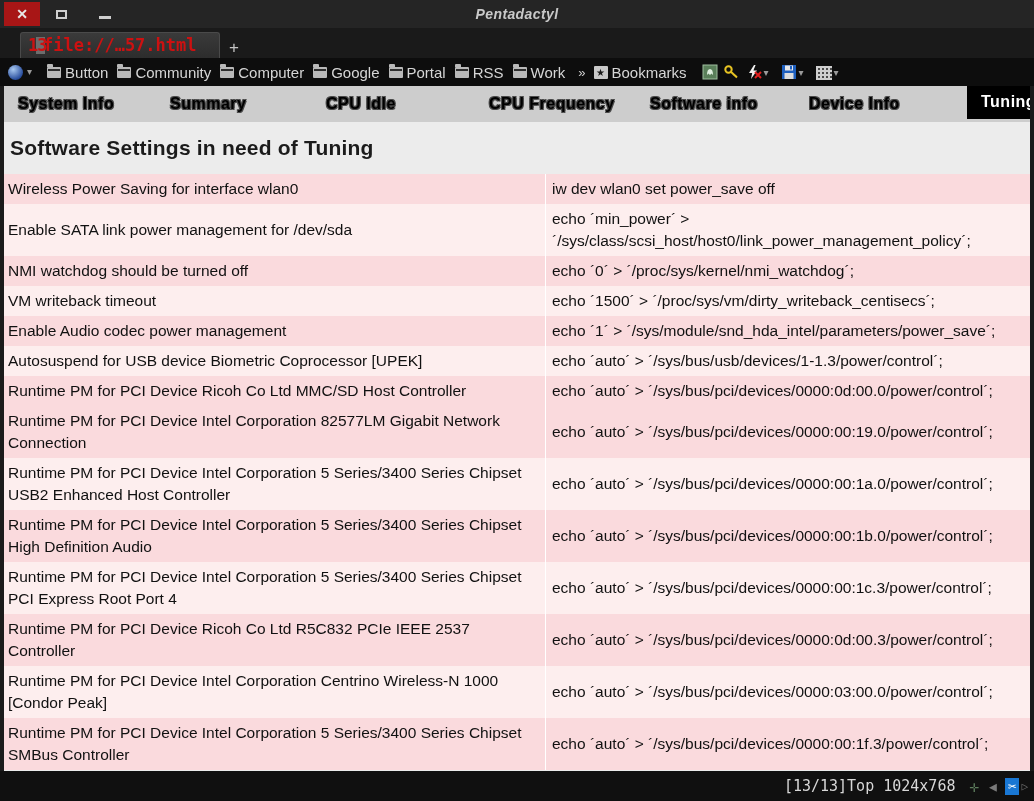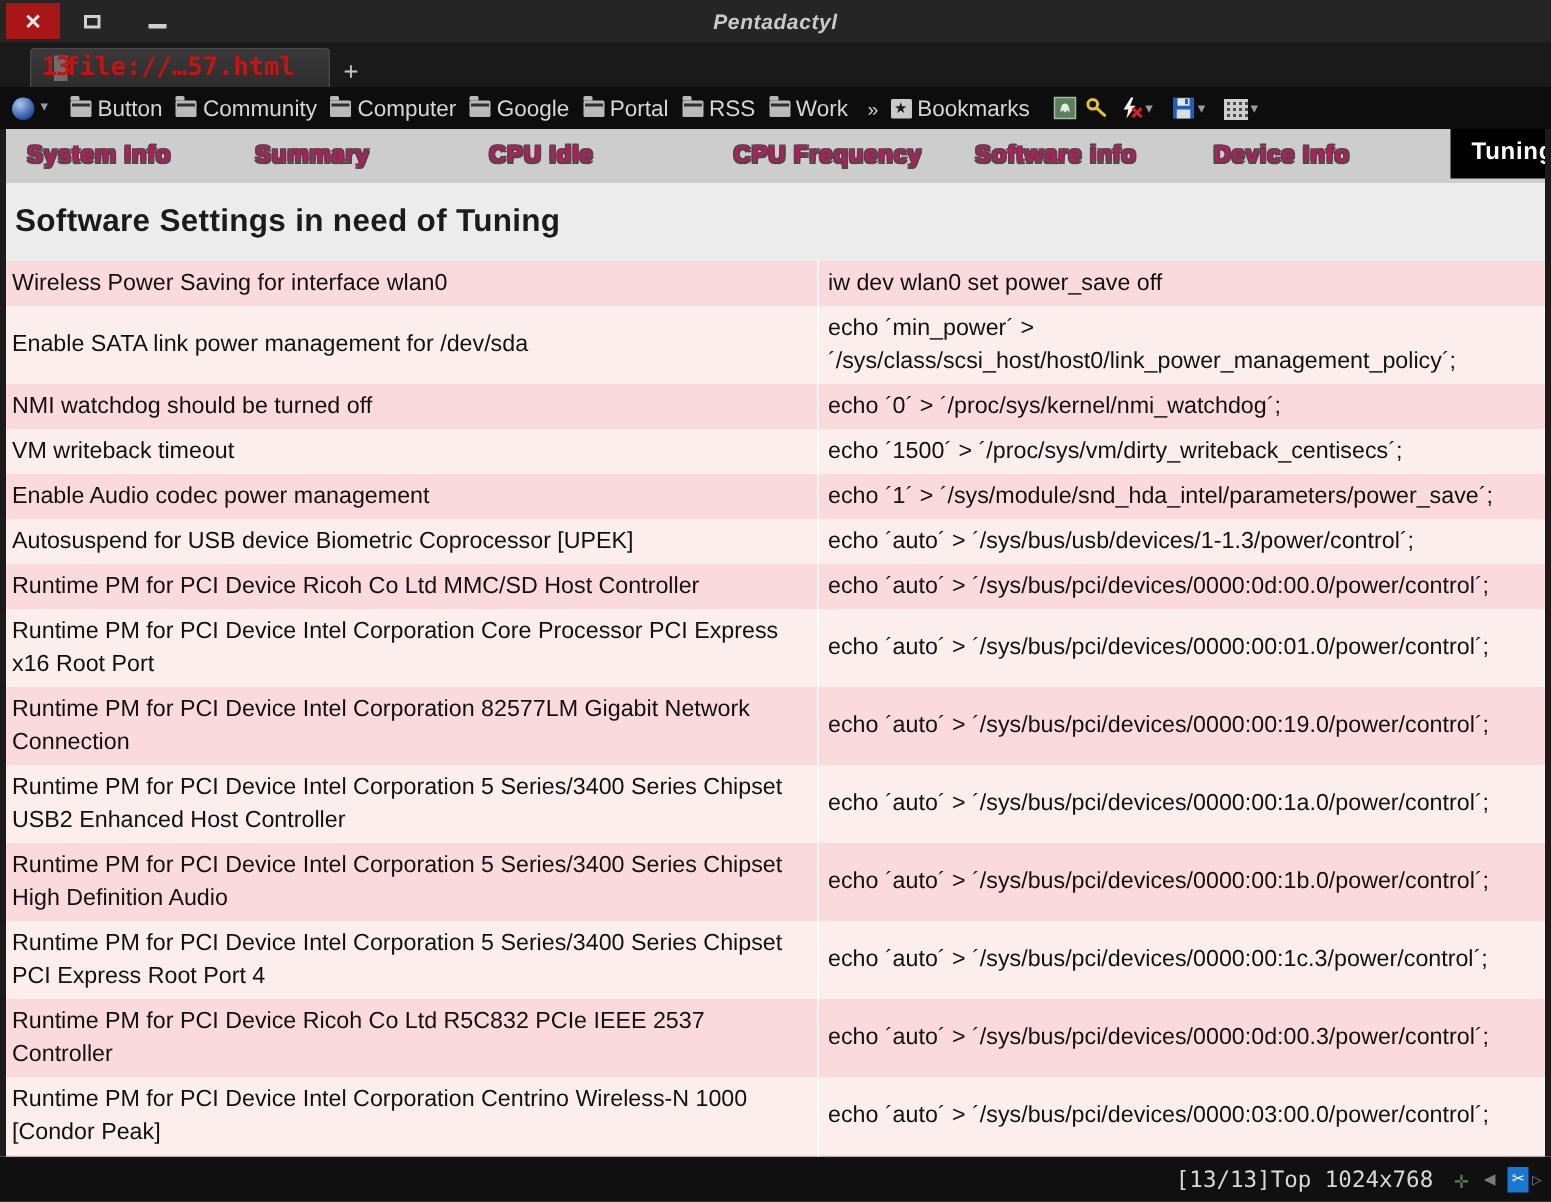--- a/index.html
+++ b/index.html
@@ -246,21 +246,21 @@
   }
   .navtabs {
     height: 36px;
     background: #cdcdcd;
     display: flex;
     align-items: center;
     box-sizing: border-box;
     position: relative;
   }
   .navtab {
-    color: #be185d;
+    color: #000000;
     font-size: 16px;
     font-weight: bold;
     letter-spacing: 0.5px;
     padding: 6px 0;
     margin: 0;
     white-space: nowrap;
     text-shadow:
       -1px -1px 0 #4a4a4a,  1px -1px 0 #4a4a4a,
       -1px  1px 0 #4a4a4a,  1px  1px 0 #4a4a4a;
   }
@@ -471,24 +471,20 @@
           <td class="cmd">echo ´1´ &gt; ´/sys/module/snd_hda_intel/parameters/power_save´;</td>
         </tr>
         <tr class="even">
           <td class="desc">Autosuspend for USB device Biometric Coprocessor [UPEK]</td>
           <td class="cmd">echo ´auto´ &gt; ´/sys/bus/usb/devices/1-1.3/power/control´;</td>
         </tr>
         <tr class="odd">
           <td class="desc">Runtime PM for PCI Device Ricoh Co Ltd MMC/SD Host Controller</td>
           <td class="cmd">echo ´auto´ &gt; ´/sys/bus/pci/devices/0000:0d:00.0/power/control´;</td>
         </tr>
-        <tr class="even">
-          <td class="desc">Runtime PM for PCI Device Intel Corporation Core Processor PCI Express x16 Root Port</td>
-          <td class="cmd">echo ´auto´ &gt; ´/sys/bus/pci/devices/0000:00:01.0/power/control´;</td>
-        </tr>
         <tr class="odd">
           <td class="desc">Runtime PM for PCI Device Intel Corporation 82577LM Gigabit Network Connection</td>
           <td class="cmd">echo ´auto´ &gt; ´/sys/bus/pci/devices/0000:00:19.0/power/control´;</td>
         </tr>
         <tr class="even">
           <td class="desc">Runtime PM for PCI Device Intel Corporation 5 Series/3400 Series Chipset USB2 Enhanced Host Controller</td>
           <td class="cmd">echo ´auto´ &gt; ´/sys/bus/pci/devices/0000:00:1a.0/power/control´;</td>
         </tr>
         <tr class="odd">
           <td class="desc">Runtime PM for PCI Device Intel Corporation 5 Series/3400 Series Chipset High Definition Audio</td>

